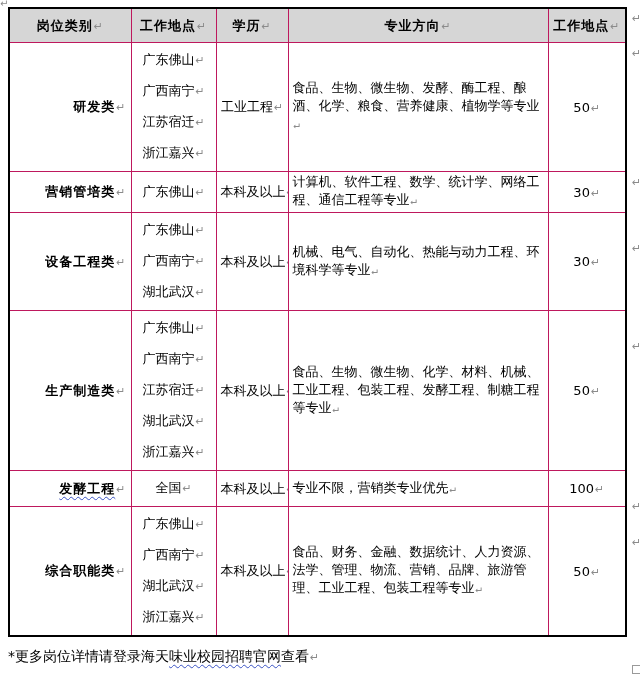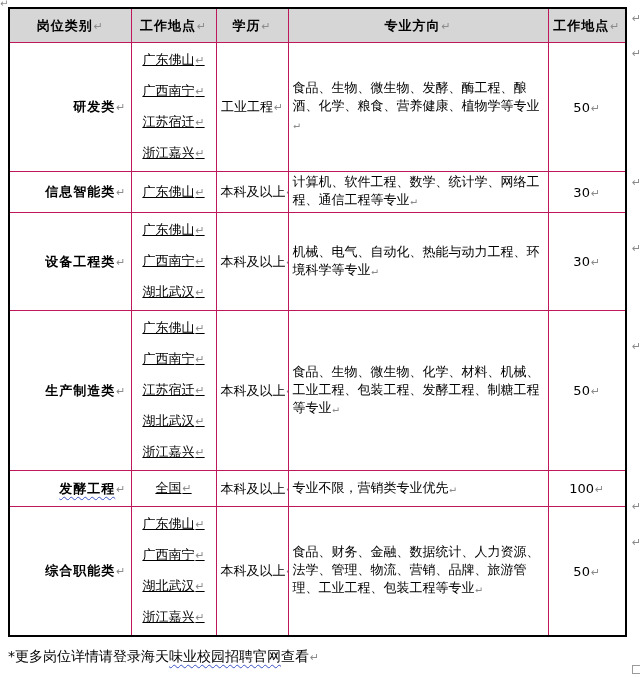--- a/index.html
+++ b/index.html
@@ -19,21 +19,21 @@
   }
   table.grid th, table.grid td {
     border:1px solid #be185d; font-size:13px; vertical-align:middle;
     padding:2px 4px; overflow:hidden;
   }
   table.grid th {
     background:#d6d6d6; font-weight:bold; height:29px; text-align:center;
     letter-spacing:1px;
   }
   td.cat { text-align:right; font-weight:bold; letter-spacing:1px; }
-  td.loc { text-align:center;text-decoration:underline; }
+  td.loc { text-align:center; }
   .loc-line { line-height:30px; white-space:nowrap; }
   td.edu { text-align:center; white-space:nowrap; padding:2px 0; }
   td.maj { line-height:18px; padding:2px 8px; word-break:break-all;font-family:Liberation Mono, monospace; }
   td.cnt { text-align:center; }
   .mark { color:#8b8b8b; font-size:11px; font-weight:normal; margin-left:1px; }
   .squiggle {
     text-decoration:underline; text-decoration-style:wavy;
     text-decoration-color:#3a53c4; text-decoration-thickness:1px;
     text-underline-offset:3px;
   }
@@ -75,21 +75,21 @@
               <div class="loc-line"><span>广东佛山</span><span class="mark">↵</span></div>
               <div class="loc-line"><span>广西南宁</span><span class="mark">↵</span></div>
               <div class="loc-line"><span>江苏宿迁</span><span class="mark">↵</span></div>
               <div class="loc-line"><span>浙江嘉兴</span><span class="mark">↵</span></div>
             </td>
             <td class="edu"><span>工业工程</span><span class="mark">↵</span></td>
             <td class="maj"><span>食品、生物、微生物、发酵、酶工程、酿酒、化学、粮食、营养健康、植物学等专业</span><span class="mark">↵</span></td>
             <td class="cnt"><span>50</span><span class="mark">↵</span></td>
           </tr>
           <tr>
-            <td class="cat"><span>信息智能类</span><span class="mark">↵</span></td>
+            <td class="cat"><span>营销管培类</span><span class="mark">↵</span></td>
             <td class="loc">
               <div class="loc-line"><span>广东佛山</span><span class="mark">↵</span></div>
             </td>
             <td class="edu"><span>本科及以上</span><span class="mark">↵</span></td>
             <td class="maj"><span>计算机、软件工程、数学、统计学、网络工程、通信工程等专业</span><span class="mark">↵</span></td>
             <td class="cnt"><span>30</span><span class="mark">↵</span></td>
           </tr>
           <tr>
             <td class="cat"><span>设备工程类</span><span class="mark">↵</span></td>
             <td class="loc">

